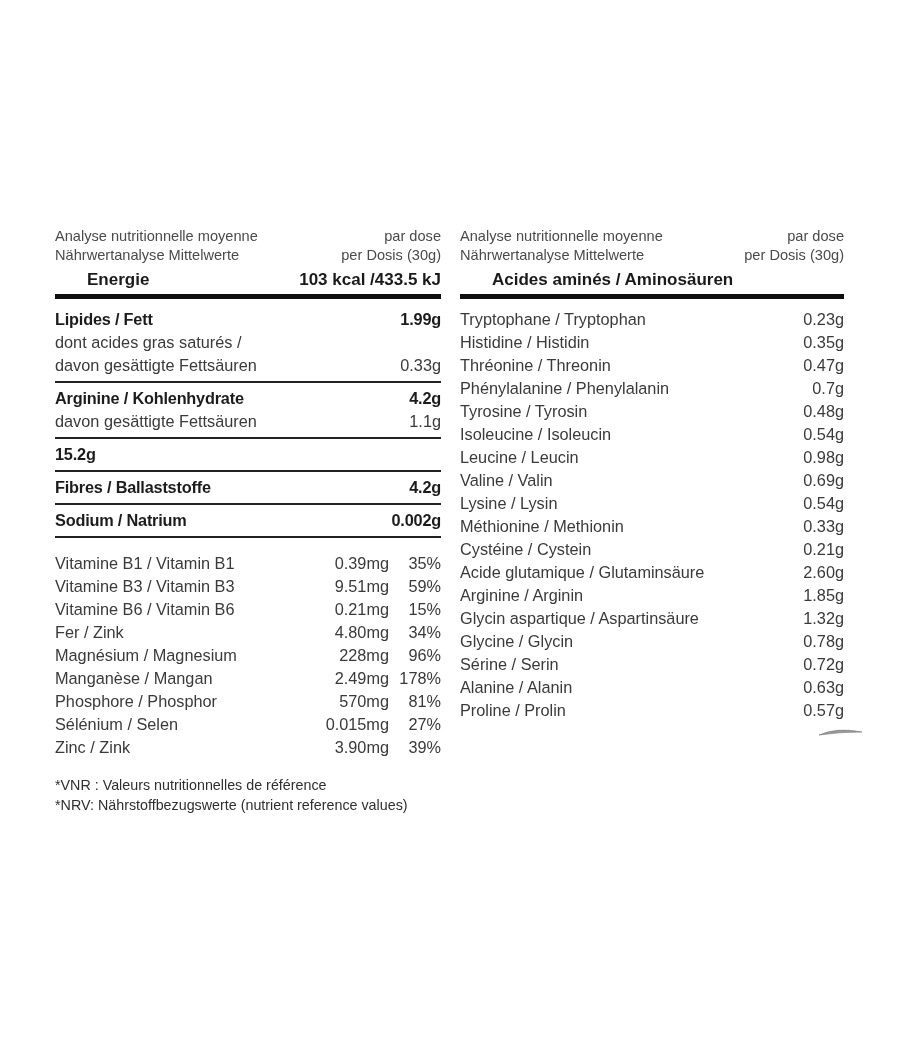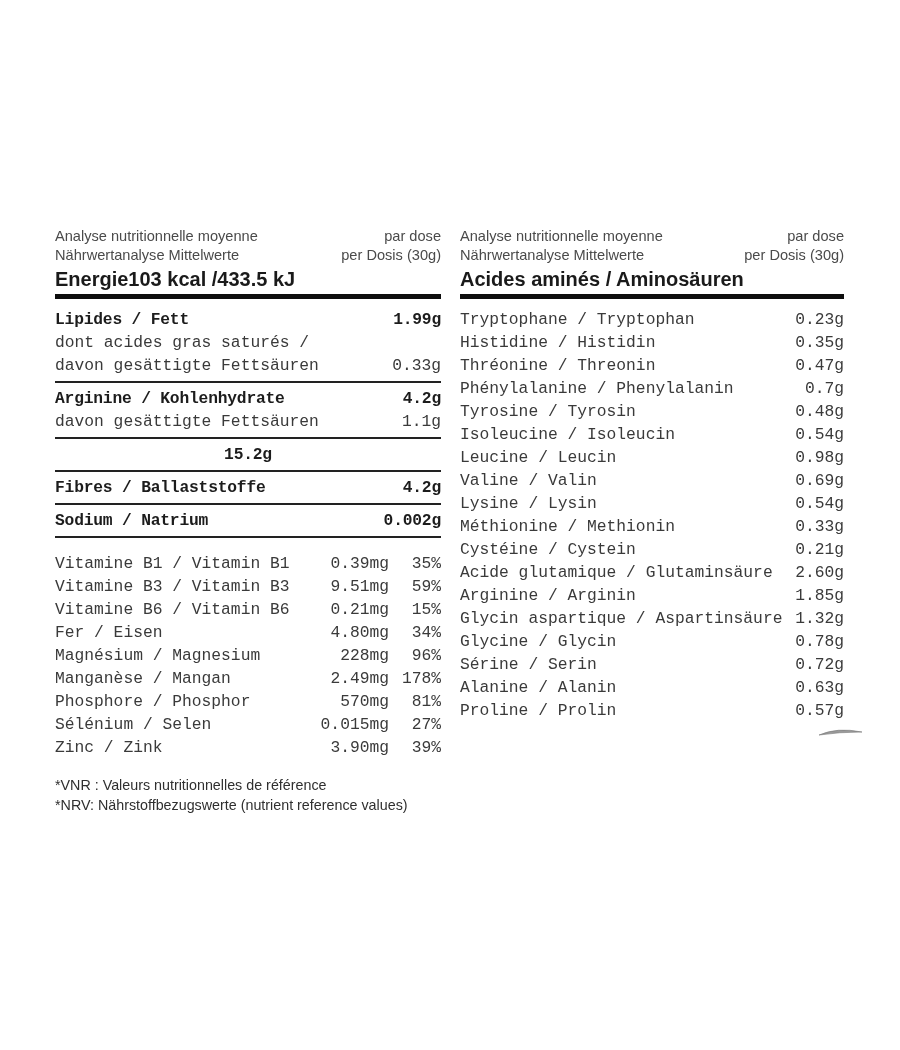--- a/index.html
+++ b/index.html
@@ -10,29 +10,29 @@
   }
   .sheet{position:absolute;inset:0;padding-left:24px;}
   .col{position:absolute;top:227px;}
   .col.left{left:55px;width:386px;}
   .col.right{left:460px;width:384px;}
 
   .hdr{display:flex;justify-content:space-between;font-size:14.6px;line-height:19px;color:#4a4a4a;}
   .hdr .hdr-right{text-align:right;white-space:nowrap;}
 
   .title-row{
-    display:flex;align-items:baseline;
-    font-weight:bold;font-size:20px;color:#1a1a1a;margin-top:4px;line-height:21px;
+    display:flex;justify-content:space-between;align-items:baseline;
+    font-weight:bold;font-size:17px;color:#1a1a1a;margin-top:4px;line-height:21px;margin-left:32px;
   }
   .bar{height:5px;background:#0e0e0e;margin-top:4px;}
 
   .rows{margin-top:9px;}
   .row{
-    display:flex;justify-content:center;align-items:baseline;
-    font-size:16.3px;line-height:23px;color:#3a3a3a;white-space:nowrap;font-family:Liberation Mono, monospace;
+    display:flex;justify-content:space-between;align-items:baseline;
+    font-size:16.3px;line-height:23px;color:#3a3a3a;white-space:nowrap;
   }
   .row .lbl{flex:1;text-align:left;overflow:hidden;}
   .row .val{text-align:right;}
   .row.bold{color:#1c1c1c;font-weight:bold;letter-spacing:-0.2px;}
   .row.sep{border-bottom:2px solid #222222;padding-bottom:4px;margin-bottom:4px;}
 
   .micro{margin-top:14px;}
   .micro .amt{width:74px;text-align:right;}
   .micro .pct{width:52px;text-align:right;}
 
@@ -108,21 +108,21 @@
           <span class="lbl">Vitamine B3 / Vitamin B3</span>
           <span class="amt">9.51mg</span>
           <span class="pct">59%</span>
         </div>
         <div class="row">
           <span class="lbl">Vitamine B6 / Vitamin B6</span>
           <span class="amt">0.21mg</span>
           <span class="pct">15%</span>
         </div>
         <div class="row">
-          <span class="lbl">Fer / Eisen</span>
+          <span class="lbl">Fer / Zink</span>
           <span class="amt">4.80mg</span>
           <span class="pct">34%</span>
         </div>
         <div class="row">
           <span class="lbl">Magnésium / Magnesium</span>
           <span class="amt">228mg</span>
           <span class="pct">96%</span>
         </div>
         <div class="row">
           <span class="lbl">Manganèse / Mangan</span>

